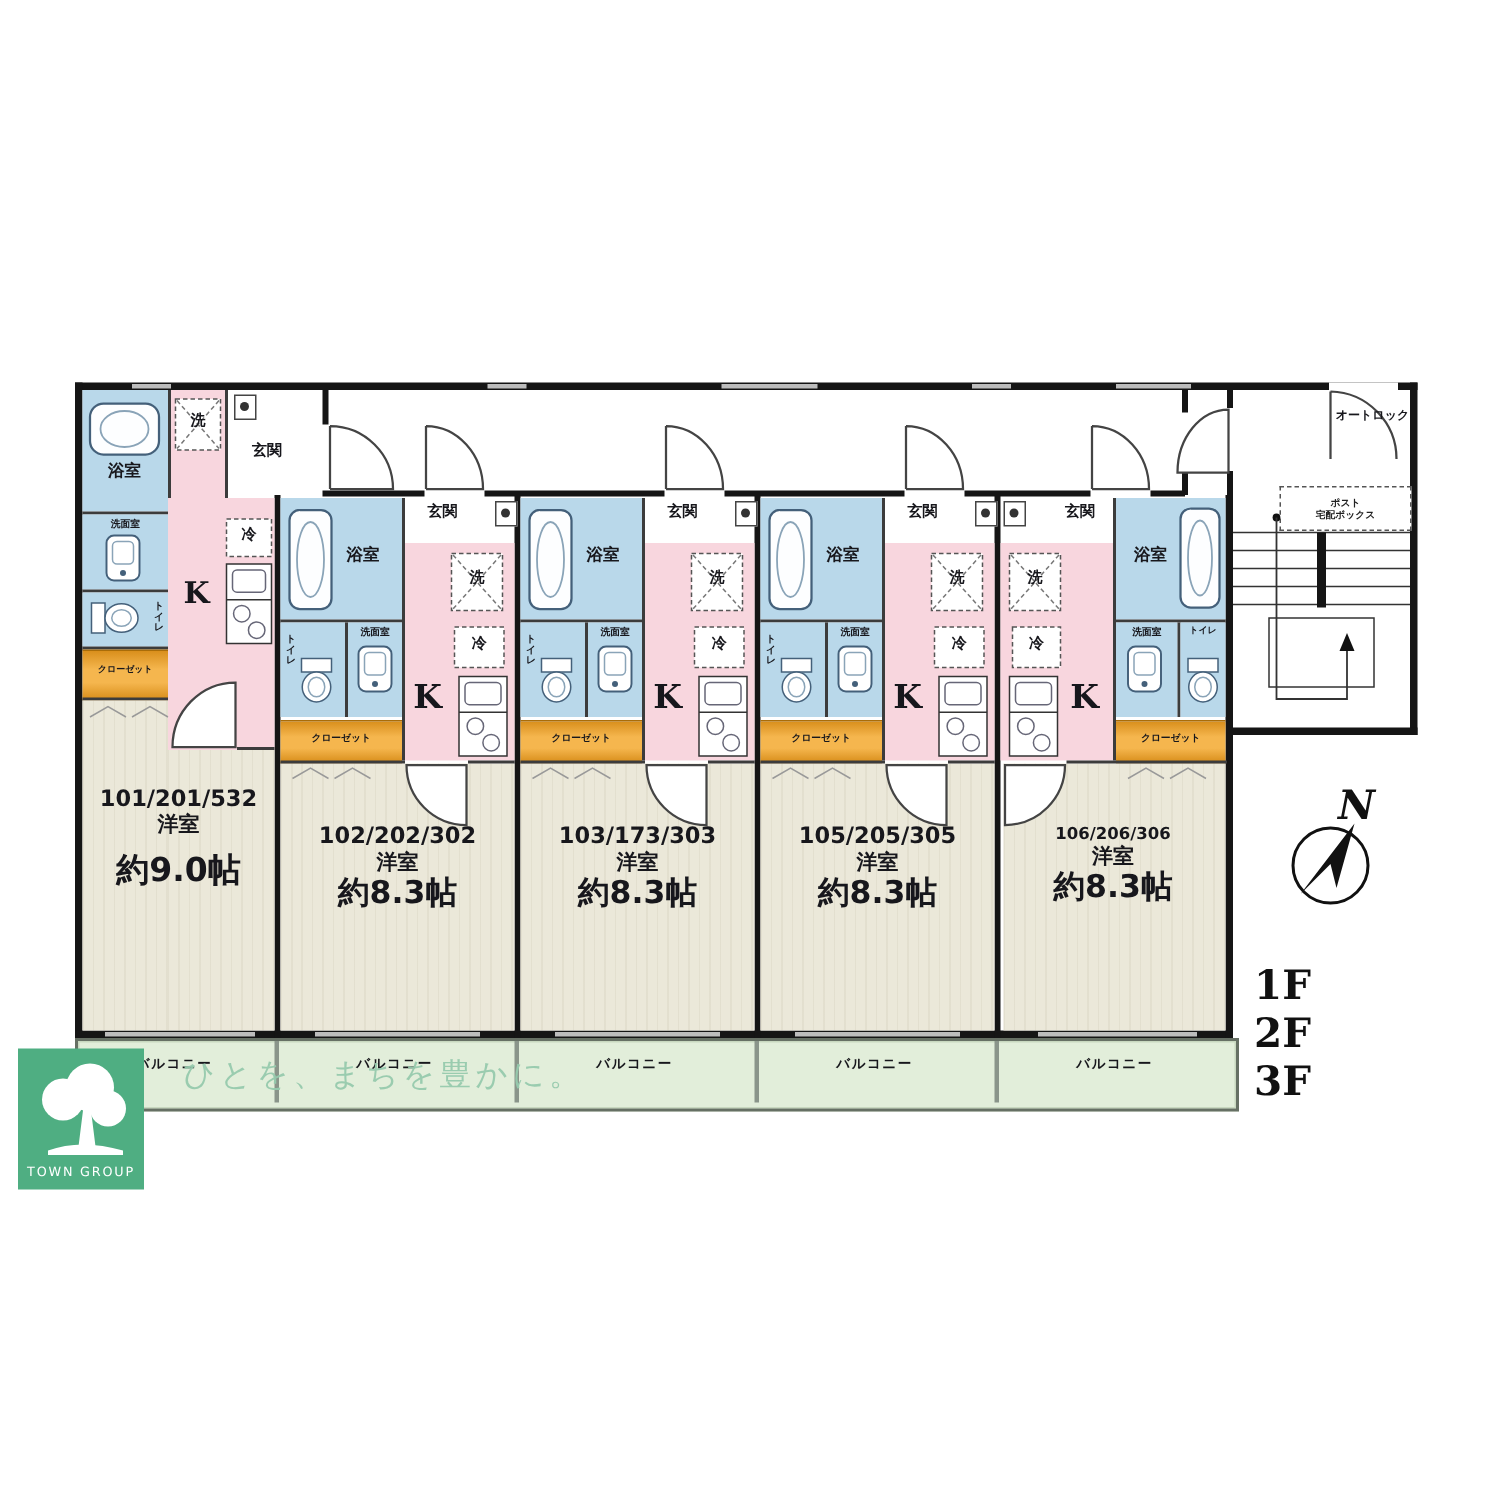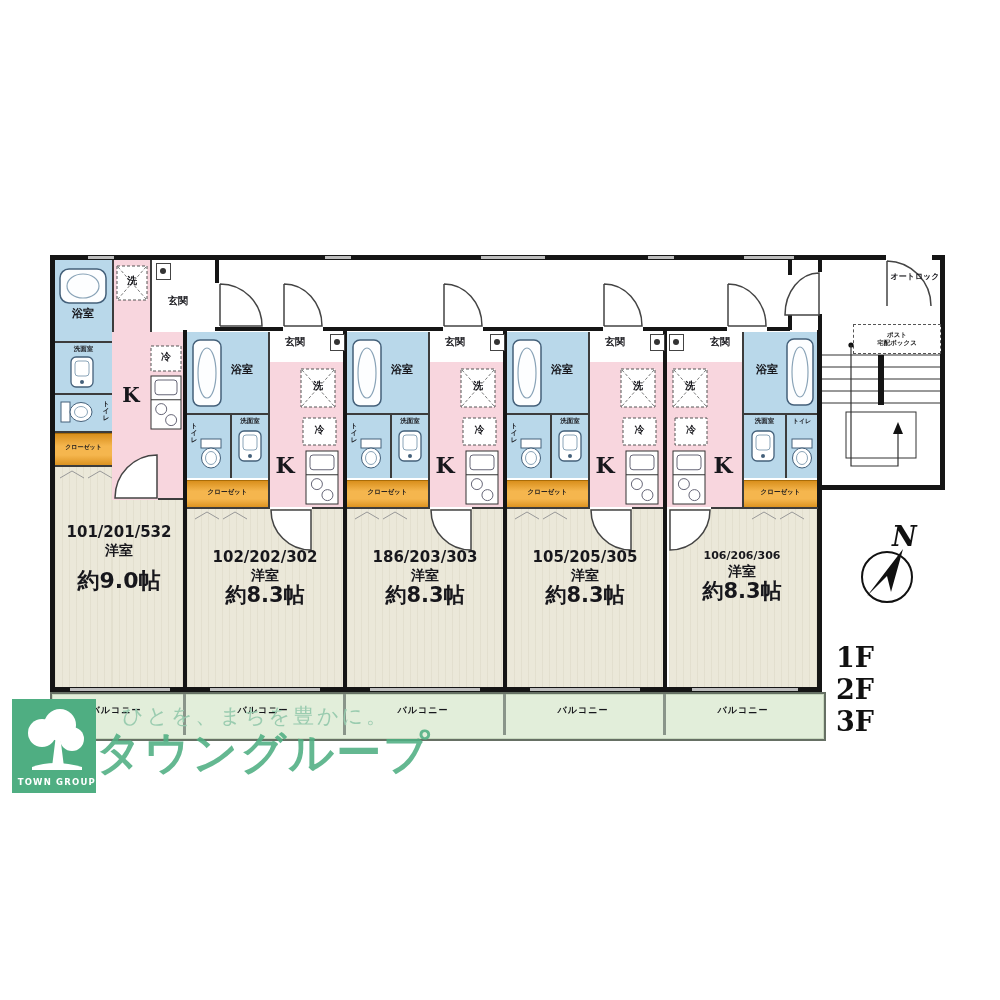--- a/index.html
+++ b/index.html
@@ -26,22 +26,22 @@
   .dashedbox{position:absolute;background:#fff;border:1.5px dashed #555;color:#222;
              display:flex;flex-direction:column;align-items:center;justify-content:center;
              font-weight:700;line-height:1.25;text-align:center;}
   .floors{position:absolute;left:836px;top:642px;width:90px;color:#111;
           font-family:"DejaVu Serif","Liberation Serif",serif;font-size:27px;line-height:32px;font-weight:600;}
   .wm-tag{position:absolute;left:122px;top:702px;font-size:21px;font-weight:400;letter-spacing:3px;
           color:rgba(150,201,173,.95);z-index:60;}
   .wm-co{position:absolute;left:96px;top:723px;font-size:45px;font-weight:700;letter-spacing:2px;
          color:rgba(79,174,130,.88);z-index:60;}
   .logo{position:absolute;left:12px;top:699px;width:84px;height:94px;background:var(--brand);z-index:61;}
-  .logo .en{position:absolute;left:0;right:0;bottom:6px;text-align:right;color:#fff;
-            font-size:8.5px;font-weight:700;letter-spacing:1.2px;}
+  .logo .en{position:absolute;left:0;right:0;bottom:6px;text-align:center;color:#fff;
+            font-size:8.5px;font-weight:400;letter-spacing:1.2px;}
   svg{position:absolute;overflow:visible;}
 </style>
 </head>
 <body>
 
 <div id="plan">
 
   <div class="wall" style="left:50px;top:255px;width:895px;height:5px"></div>
   <div class="wall" style="left:50px;top:255px;width:5px;height:437px"></div>
   <div class="wall" style="left:50px;top:687px;width:772px;height:5px"></div>
@@ -118,21 +118,20 @@
     <div>3F</div>
   </div>
 
   <svg style="left:854px;top:518px" width="72" height="88" viewBox="0 0 72 88">
     <text x="38" y="28" font-size="27" font-style="italic" font-weight="bold" font-family="DejaVu Serif, Liberation Serif, serif" fill="#111">N</text>
     <circle cx="33" cy="59" r="25" fill="none" stroke="#111" stroke-width="2"></circle>
     <polygon points="49,31 13,78 33,58 37,74" fill="#111"></polygon>
   </svg>
 
   <div class="wm-tag">ひとを、まちを豊かに。</div>
-  <div class="wm-co">タウングループ</div>
   <div class="logo">
     <svg style="left:8px;top:6px" width="68" height="66" viewBox="0 0 68 66">
       <circle cx="22" cy="28" r="14" fill="#fff"></circle>
       <circle cx="40" cy="20" r="16" fill="#fff"></circle>
       <circle cx="52" cy="34" r="12" fill="#fff"></circle>
       <path d="M36,30 L32,62 L44,62 L40,30 Z" fill="#fff"></path>
       <path d="M12,62 Q34,54 62,62 L62,65 L12,65 Z" fill="#fff"></path>
     </svg>
     <div class="en">TOWN GROUP</div>
   </div>
@@ -327,21 +326,21 @@
     <div class="thin" style="left:347px;top:507px;width:83px;height:2px;"></div>
     <div class="thin" style="left:472px;top:507px;width:31px;height:2px;"></div>
     <svg style="left:430px;top:509px" width="42" height="42" viewBox="0 0 42 42">
       <path d="M41,1 L41,41 A40,40 0 0 1 1,1 Z" fill="#fff" stroke="#444" stroke-width="1.5"></path>
     </svg>
     <svg style="left:353px;top:510px" width="60" height="10" viewBox="0 0 60 10">
       <polyline points="2,9 14,2 26,9" fill="none" stroke="#999"></polyline>
       <polyline points="30,9 42,2 54,9" fill="none" stroke="#999"></polyline>
     </svg>
     <div class="lbl" style="left:357px;top:550px;width:136px">
-  <div style="font-size:15px;font-weight:600">186/203/303</div>
+  <div style="font-size:15px;font-weight:600">103/173/303</div>
   <div style="font-size:14px;margin-top:2px">洋室</div>
   <div style="font-size:21px;margin-top:2px">約8.3帖</div>
     </div>
     <div class="win" style="left:370px;top:688px;width:110px;height:3px;"></div>
     <svg style="left:443px;top:283px" width="40" height="44" viewBox="0 0 40 44">
       <path d="M1,1 L1,43 M1,1 A38,42 0 0 1 39,43 L1,43" fill="#fff" stroke="#444" stroke-width="1.5"></path>
     </svg>
     <div class="wet" style="left:507px;top:332px;width:81px;height:81px;"></div>
     <svg style="left:512px;top:339px" width="30" height="68" viewBox="0 0 30 68">
       <rect x="1" y="1" width="28" height="66" rx="7" fill="#fdfeff" stroke="#44607a" stroke-width="1.5"></rect>

